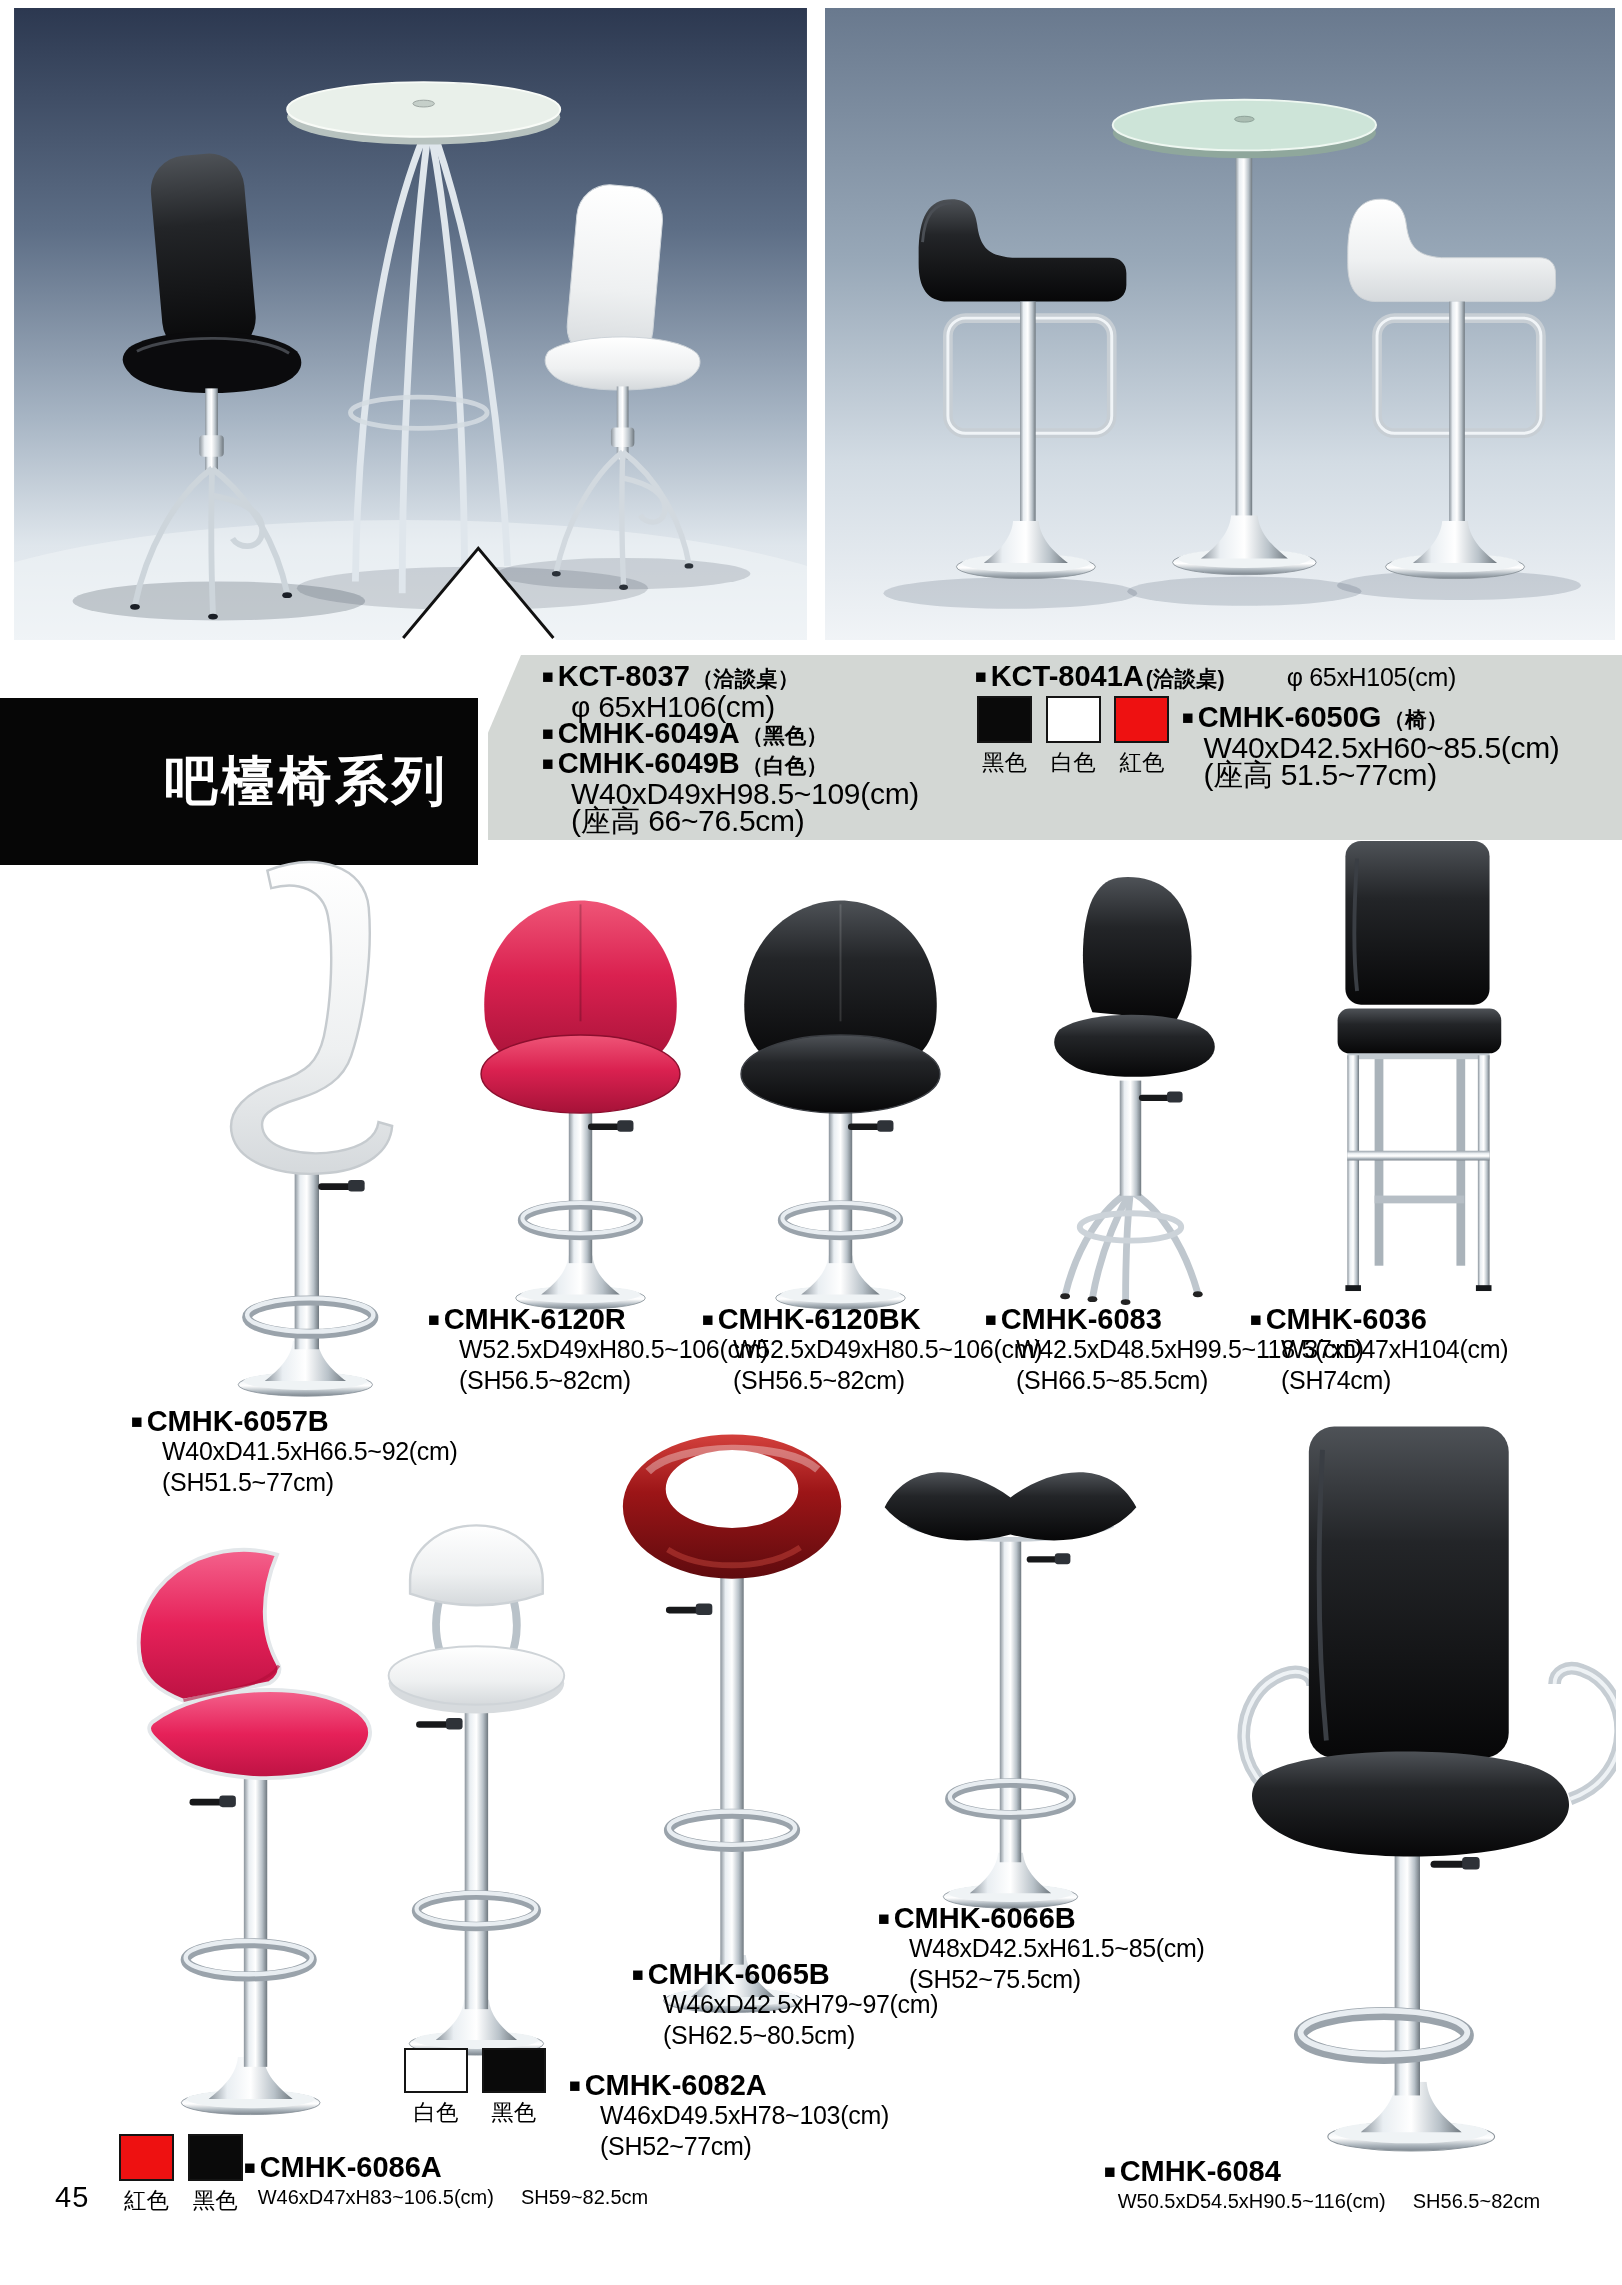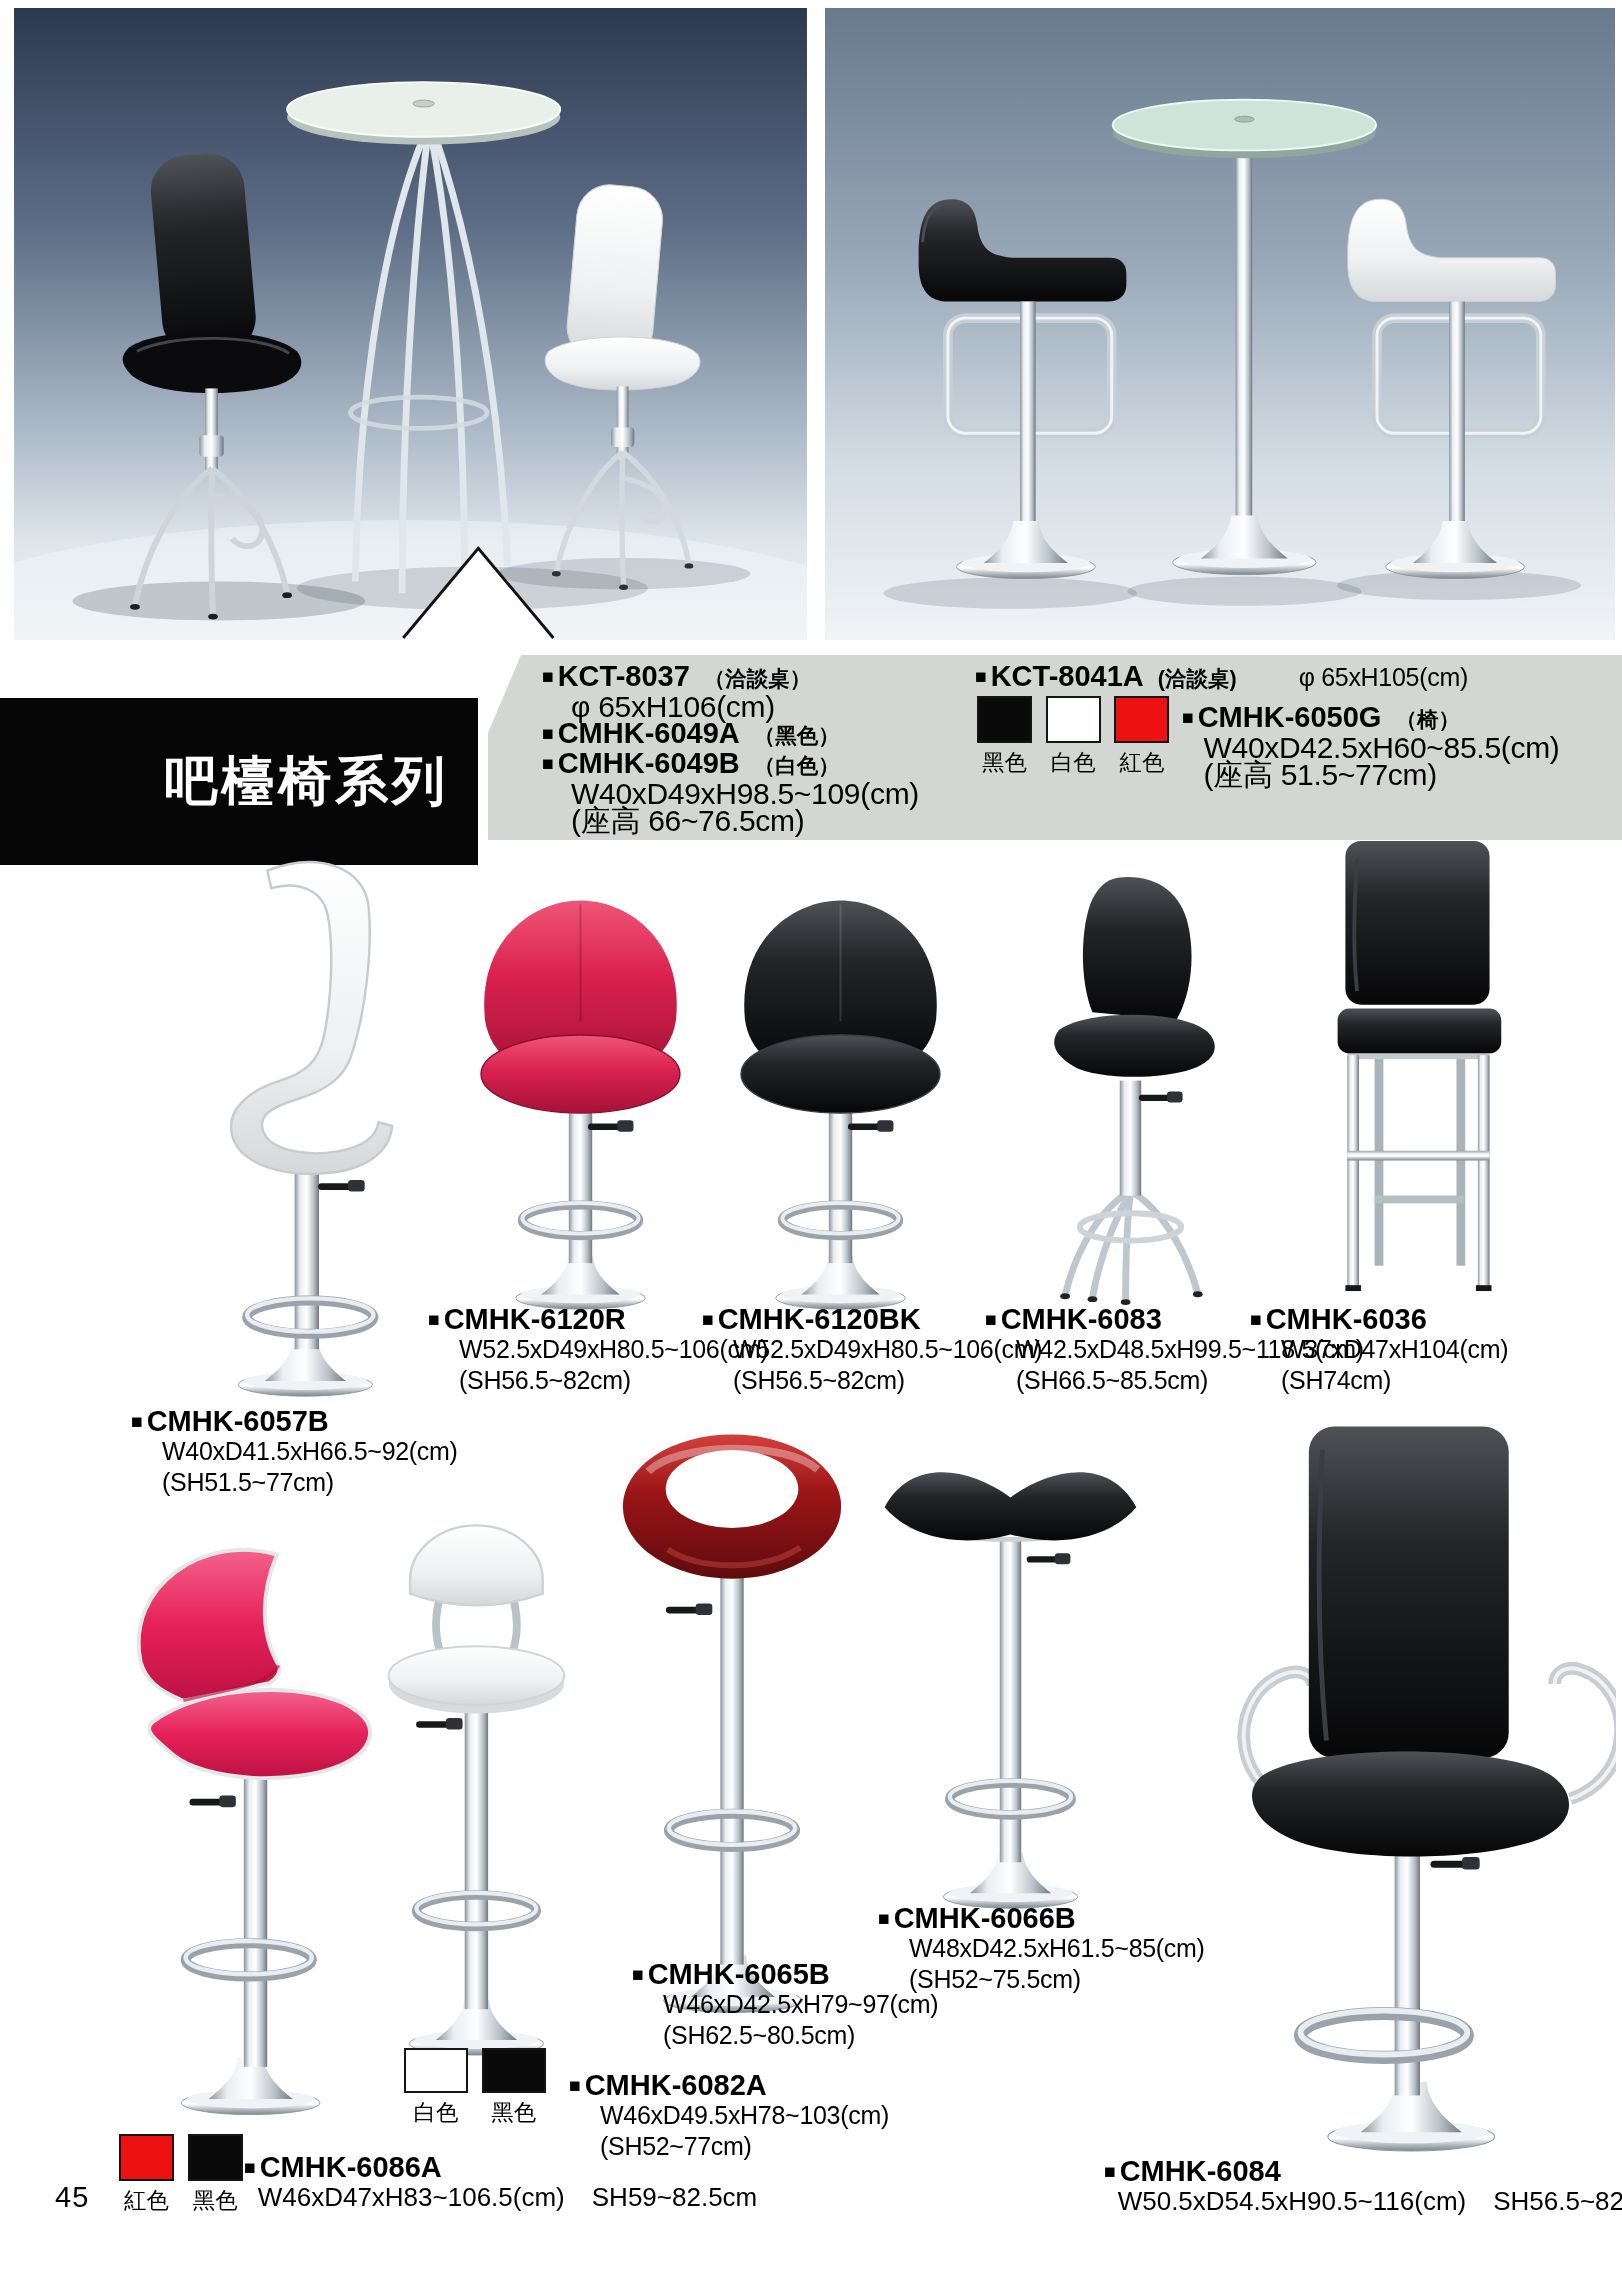--- a/index.html
+++ b/index.html
@@ -15,41 +15,41 @@
   
   .graypanel{left:488px;top:655px;width:1135px;height:185px;background:#d3d7d4;
              clip-path:polygon(0 42%,33px 0,100% 0,100% 100%,0 100%);}
   .banner{left:0;top:698px;width:478px;height:167px;background:#060606;display:flex;
           align-items:center;justify-content:flex-end;padding-right:29px;box-sizing:border-box;}
   .banner .title{color:#ffffff;font-size:53px;font-weight:bold;letter-spacing:3.9px;white-space:nowrap;}
 
   
   .cl{font-size:29px;font-weight:bold;line-height:27px;white-space:nowrap;}
   .cl .blt{font-size:19.5px;margin-right:3.9px;vertical-align:2.9px;}
-  .cl .note{font-size:21.5px;margin-left:14px;}
+  .cl .note{font-size:21.5px;margin-left:2px;}
   .cl .dim2{font-size:25px;font-weight:normal;margin-left:62px;letter-spacing:-0.3px;}
   .dim{font-size:30px;line-height:27px;margin-left:29px;white-space:nowrap;letter-spacing:-0.3px;}
   #g1{left:542px;top:663px;}
   #g2row1{left:975px;top:663px;}
   #g2sw{left:977px;top:696px;}
   #g2chair{left:1182px;top:704px;}
   #g2chair .dim{margin-left:21.5px;}
 
   
   .swatches{display:flex;gap:13.7px;}
   .swatch{text-align:center;}
   .chip{width:55px;height:47px;border:2px solid #141414;box-sizing:border-box;}
   .swatches.big .chip{width:64px;height:45px;}
   .slabel{font-size:22.4px;margin-top:3.9px;}
 
   
   .plabel{position:absolute;white-space:nowrap;}
   .plabel .cl{font-size:29px;line-height:29px;}
   .plabel .dim{font-size:25px;line-height:31px;margin-left:31px;}
-  .plabel .dimrow{font-size:26px;line-height:31px;margin-left:13.7px;}
+  .plabel .dimrow{font-size:20px;line-height:31px;margin-left:13.7px;}
   .plabel .dimrow .gap{display:inline-block;width:27px;}
 
   #lab0{left:131px;top:1407px;} #lab1{left:428px;top:1305px;} #lab2{left:702px;top:1305px;}
   #lab3{left:985px;top:1305px;} #lab4{left:1250px;top:1305px;}
   #lab5{left:244px;top:2153px;} #lab6{left:569px;top:2071px;} #lab7{left:632px;top:1960px;}
   #lab8{left:878px;top:1904px;} #lab9{left:1104px;top:2157px;}
   #sw6082{left:404px;top:2048px;} #sw6086{left:119px;top:2134px;}
 
   
   #p0img{left:123px;top:855px;width:355px;height:543px;}

